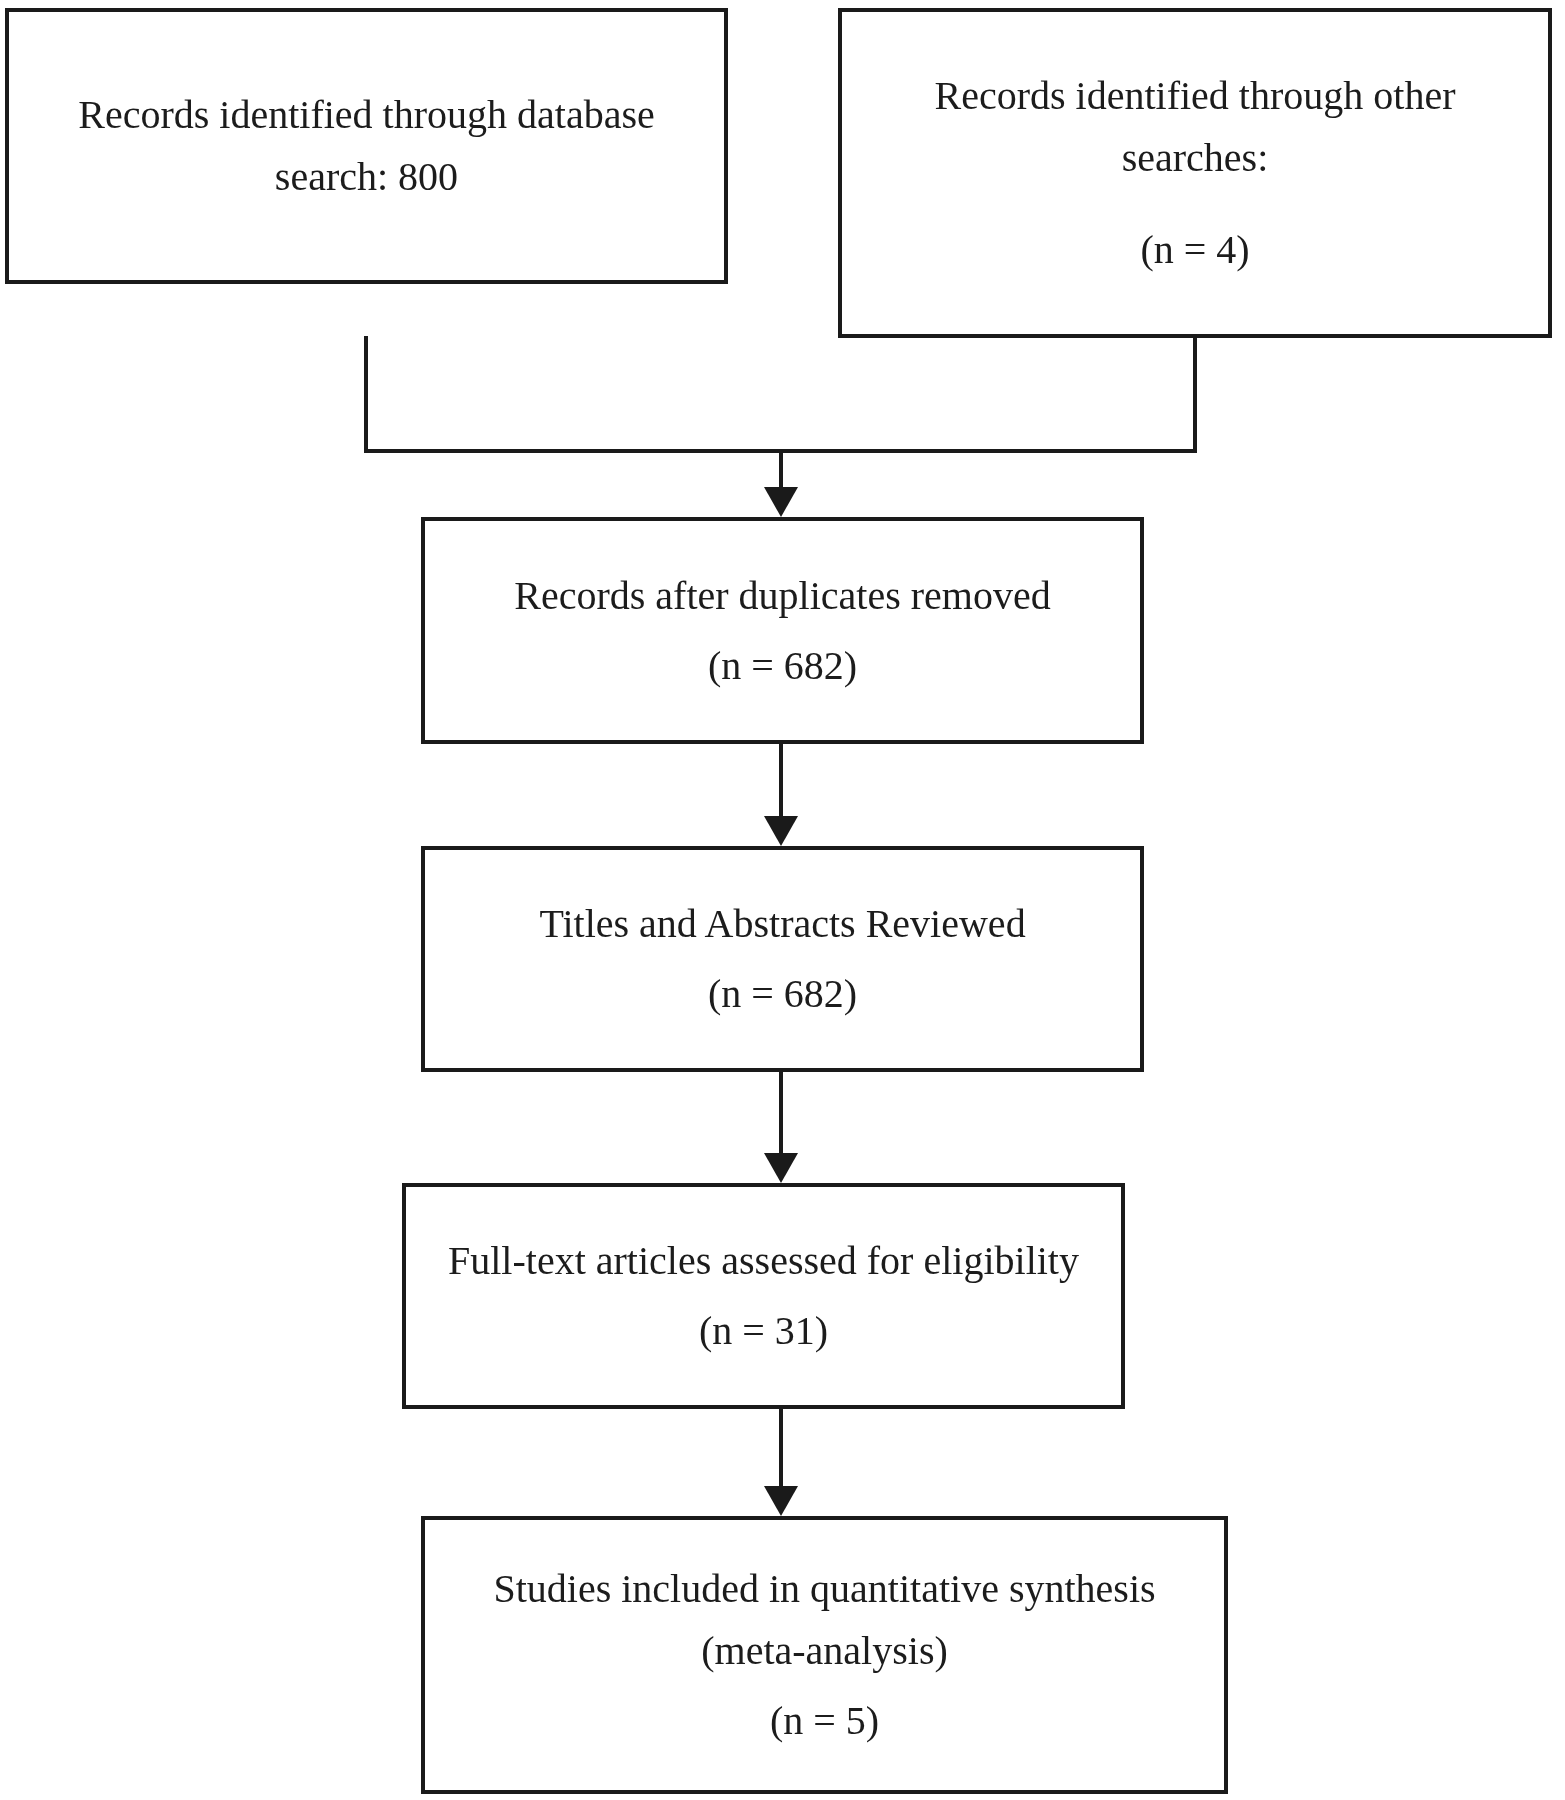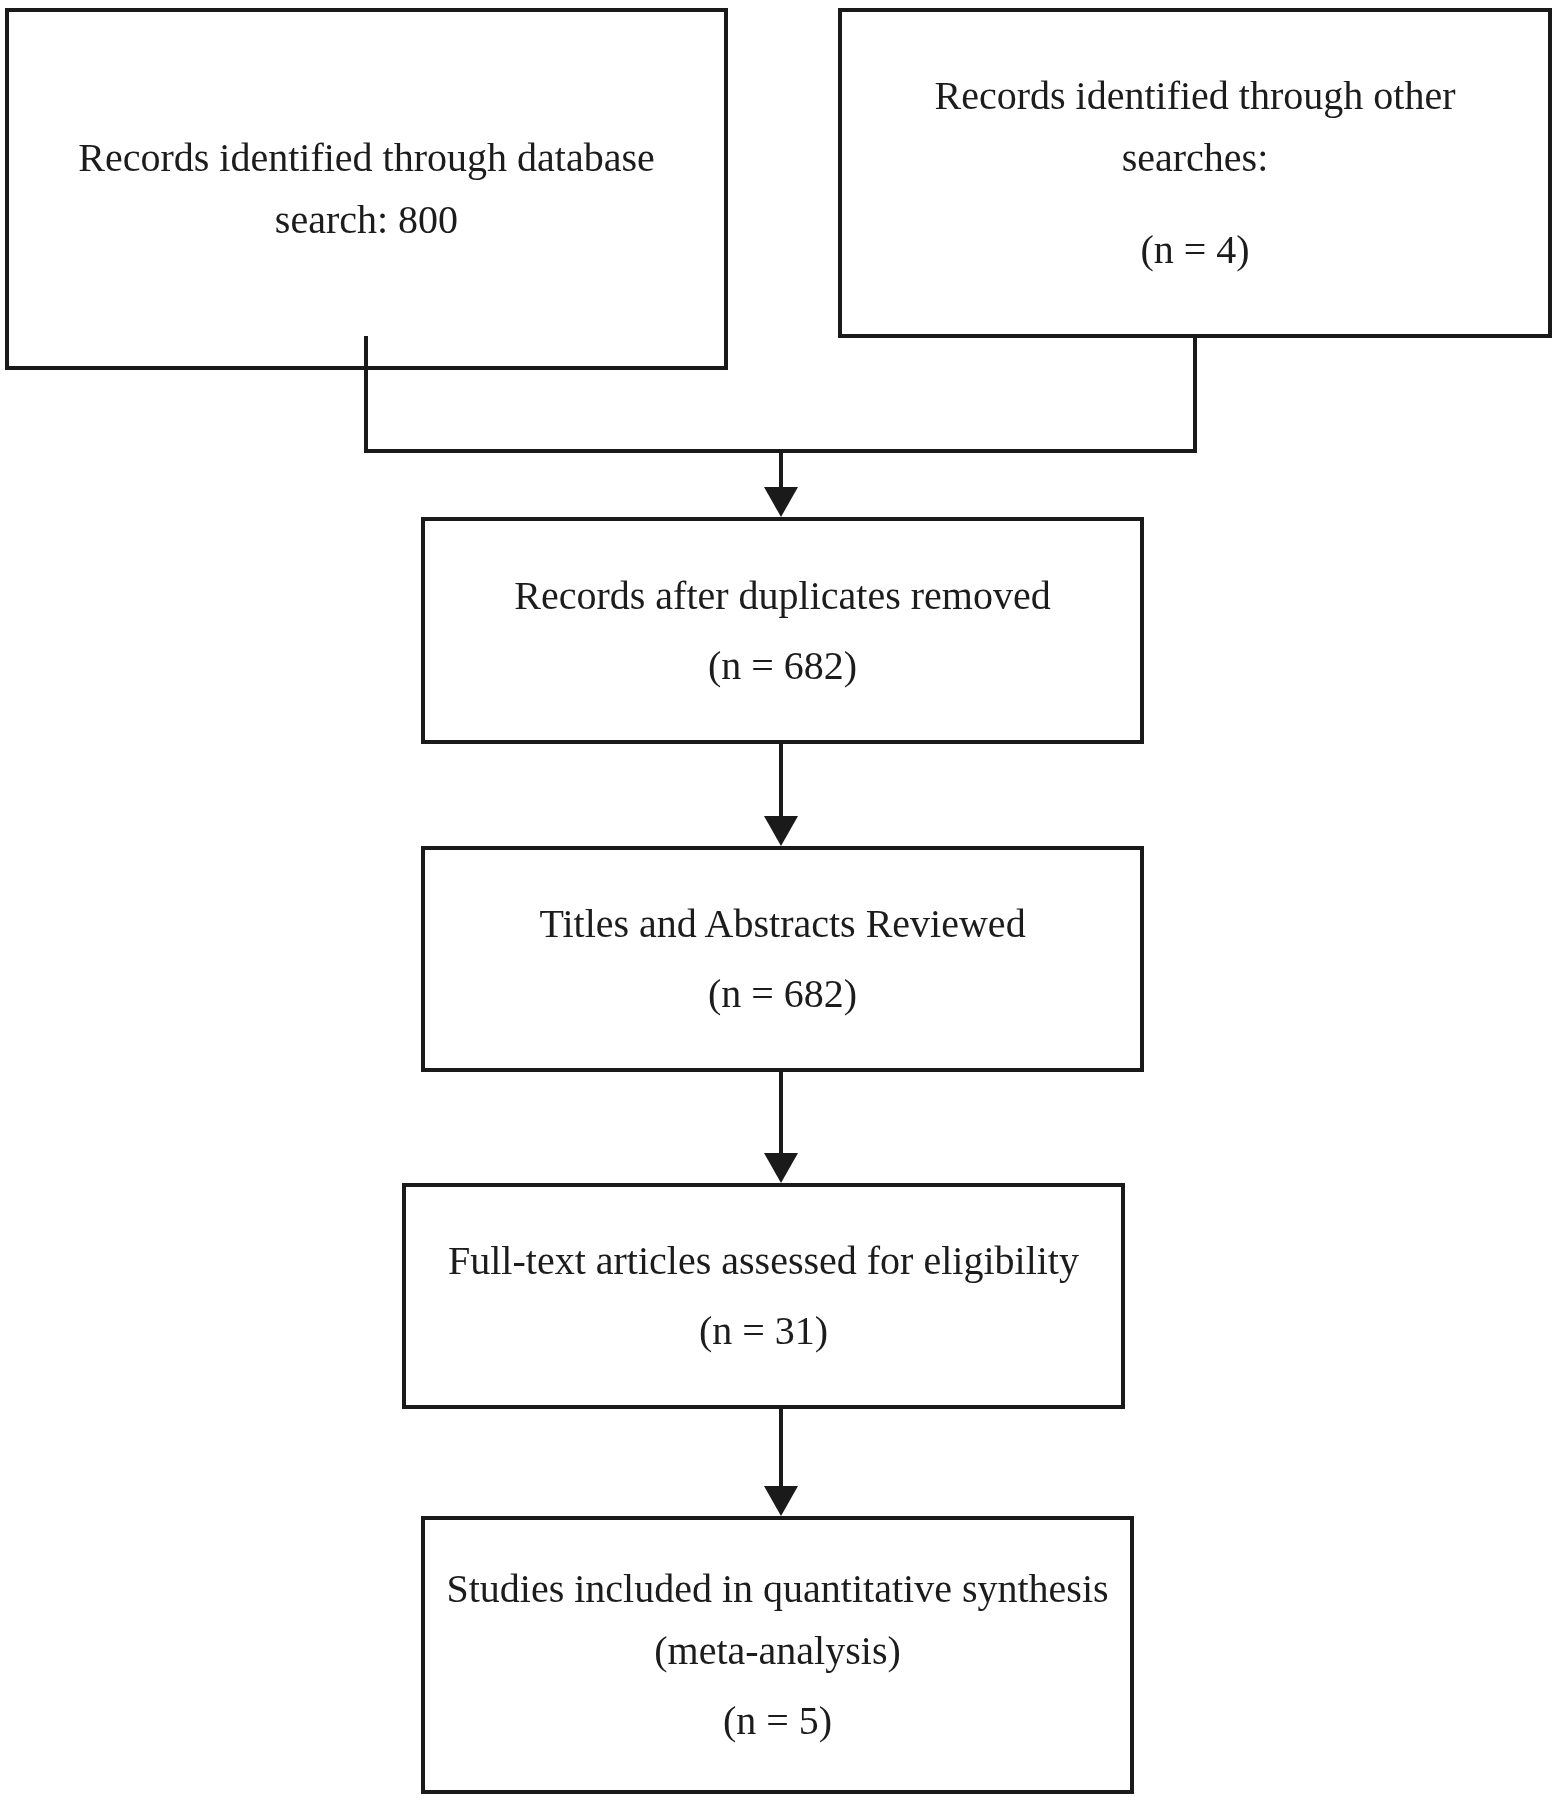--- a/index.html
+++ b/index.html
@@ -38,26 +38,26 @@
   .count-line.gapped { margin-top: 30px; }
   .vline, .hline { position: absolute; background: var(--ink); }
   .arrowhead {
     position: absolute;
     width: 0; height: 0;
     border-left: 17px solid transparent;
     border-right: 17px solid transparent;
     border-top: 30px solid var(--ink);
   }
   
-  #box-records-database { left: 5px;   top: 8px;    width: 723px; height: 362px; }
+  #box-records-database { left: 5px;   top: 8px;    width: 723px; height: 276px; }
   #box-records-other    { left: 838px; top: 8px;    width: 714px; height: 330px; }
   #box-duplicates       { left: 421px; top: 517px;  width: 723px; height: 227px; }
   #box-titles           { left: 421px; top: 846px;  width: 723px; height: 226px; }
   #box-fulltext         { left: 402px; top: 1183px; width: 723px; height: 226px; }
-  #box-included         { left: 421px; top: 1516px; width: 713px; height: 278px; }
+  #box-included         { left: 421px; top: 1516px; width: 807px; height: 278px; }
 
   #drop-left    { left: 364px;  top: 336px;  width: 4px;   height: 117px; }
   #drop-right   { left: 1193px; top: 336px;  width: 4px;   height: 117px; }
   #merge-bar    { left: 364px;  top: 449px;  width: 833px; height: 4px;   }
   #stem-merge   { left: 779px;  top: 449px;  width: 4px;   height: 40px;  }
   #head-merge   { left: 764px;  top: 487px;  }
   #stem-dup     { left: 779px;  top: 743px;  width: 4px;   height: 75px;  }
   #head-dup     { left: 764px;  top: 816px;  }
   #stem-titles  { left: 779px;  top: 1072px; width: 4px;   height: 83px;  }
   #head-titles  { left: 764px;  top: 1153px; }

